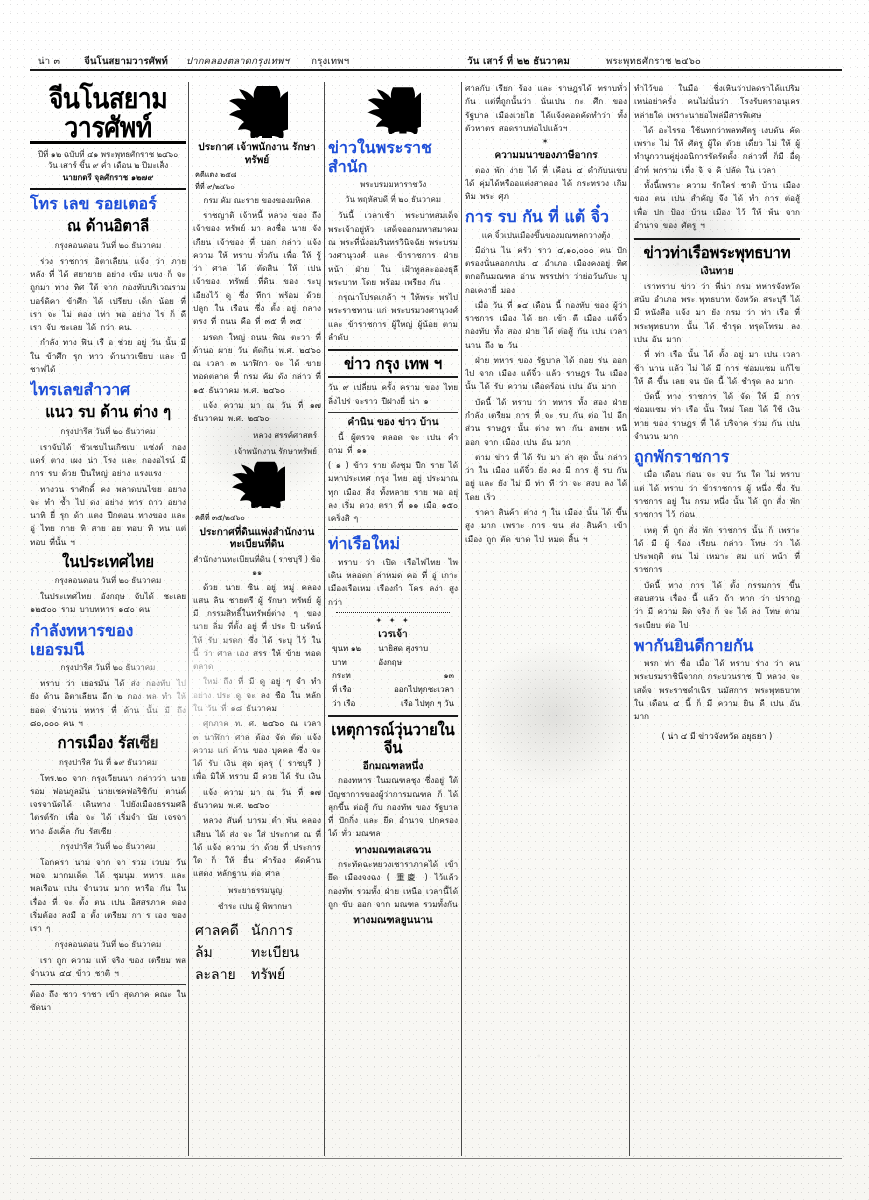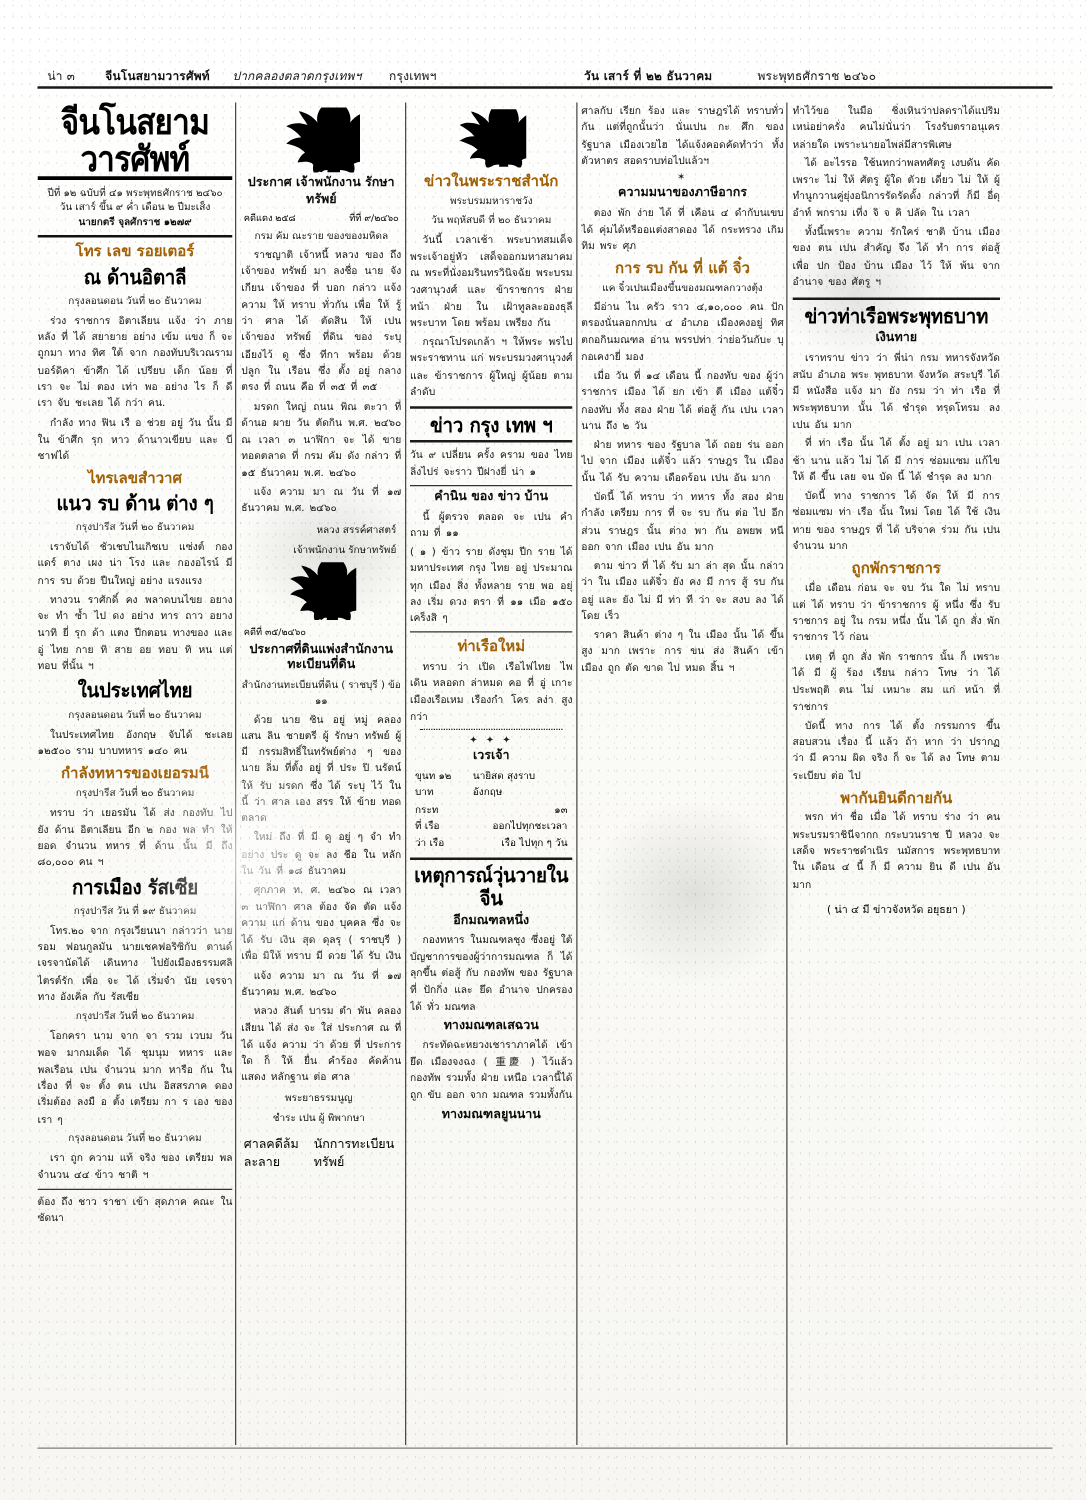--- a/index.html
+++ b/index.html
@@ -77,22 +77,22 @@
   .subline.b{font-weight:bold;}
   .thin-rule{height:2px;background:#111;margin:5px 0 4px;}
   .hair-rule{height:1px;background:#333;margin:4px 0 3px;}
 
   .hd1{
     font-size:15px;font-weight:bold;text-align:center;line-height:1.15;
     margin:5px 0 3px;letter-spacing:-.2px;color:#000;
     transform:scaleY(1.06);transform-origin:center;
   }
   .hd2{
-    font-size:12px;font-weight:bold;text-align:center;line-height:1.2;
-    margin:4px 0 2px;color:#a16207;
+    font-size:16px;font-weight:bold;line-height:1.2;
+    margin:4px 0 2px;color:#1d4ed8;
   }
   .hd3{
     font-size:10px;font-weight:bold;text-align:center;line-height:1.25;
     margin:3px 0 2px;color:#0a0a0a;
   }
   .dateline{font-size:8px;text-align:center;margin:1px 0 3px;color:#1a1a1a;}
   .byline{font-size:8px;text-align:center;margin:2px 0 2px;color:#141414;}
 
   p.t{
     font-size:8.2px;line-height:1.62;text-align:justify;
@@ -186,21 +186,21 @@
 
   <div class="col" id="c2">
     <svg class="garuda" width="62" height="54" viewBox="0 0 62 54">
       <g fill="#000">
         <path d="M31 2c-3 4-4 8-3 12-4-5-9-8-15-9 2 4 5 7 7 11-6-2-12-2-17 1 5 2 9 5 12 9-5 0-9 2-12 5 6 1 11 3 15 7-3 2-5 5-6 8 5-1 9-1 13 1-1 3-1 6 1 9 3-3 6-4 10-4v2h10v-2c4 0 7 1 10 4 2-3 2-6 1-9 4-2 8-2 13-1-1-3-3-6-6-8 4-4 9-6 15-7-3-3-7-5-12-5 3-4 7-7 12-9-5-3-11-3-17-1 2-4 5-7 7-11-6 1-11 4-15 9 1-4 0-8-3-12z"></path>
         <ellipse cx="31" cy="30" rx="8" ry="10"></ellipse>
         <path d="M22 44c3 5 6 8 9 10 3-2 6-5 9-10z"></path>
       </g>
     </svg>
     <div class="hd3">ประกาศ เจ้าพนักงาน รักษา ทรัพย์</div>
-    <div style="display:flex;justify-content:space-between;font-size:7.4px;padding:0 2px;">
+    <div style="display:flex;justify-content:space-between;font-size:7.4px;padding:0 2px;flex-direction:column;">
       <span>คดีแดง ๒๕๘</span>
       <span>ที่ที่ ๙/๒๔๖๐</span>
     </div>
     <div class="byline">กรม คัม ณะราย ของของมหิดล</div>
     <p class="t">ราชญาติ เจ้าหนี้ หลวง ของ ถึง เจ้าของ ทรัพย์ มา ลงชื่อ นาย จังเกียน เจ้าของ ที่ บอก กล่าว แจ้ง ความ ให้ ทราบ ทั่วกัน เพื่อ ให้ รู้ ว่า ศาล ได้ ตัดสิน ให้ เปน เจ้าของ ทรัพย์ ที่ดิน ของ ระบุ เอียงไว้ ดู ซึ่ง ทีกา พร้อม ด้วย ปลูก ใน เรือน ซึ่ง ตั้ง อยู่ กลาง ตรง ที่ ถนน คือ ที่ ๓๕ ที่ ๓๕</p>
     <p class="t">มรดก ใหญ่ ถนน พิณ ตะวา ที่ ด้านอ ผาย วัน ตัดกิน พ.ศ. ๒๔๖๐ ณ เวลา ๓ นาฬิกา จะ ได้ ขายทอดตลาด ที่ กรม คัม ดัง กล่าว ที่ ๑๕ ธันวาคม พ.ศ. ๒๔๖๐</p>
     <p class="t">แจ้ง ความ มา ณ วัน ที่ ๑๗ ธันวาคม พ.ศ. ๒๔๖๐</p>
     <div class="sig">หลวง สรรค์ศาสตร์</div>
     <div class="sig">เจ้าพนักงาน รักษาทรัพย์</div>
 
@@ -214,21 +214,21 @@
     <div style="font-size:7.4px;padding:0 2px;">คดีที่ ๓๕/๒๔๖๐</div>
     <div class="hd3">ประกาศที่ดินแพ่งสำนักงานทะเบียนที่ดิน</div>
     <div class="byline">สำนักงานทะเบียนที่ดิน ( ราชบุรี ) ข้อ ๑๑</div>
     <p class="t">ด้วย นาย ซิน อยู่ หมู่ คลอง แสน ลิน ชายตรี ผู้ รักษา ทรัพย์ ผู้ มี กรรมสิทธิ์ในทรัพย์ต่าง ๆ ของ นาย ลิ่ม ที่ตั้ง อยู่ ที่ ประ ปิ นรัตน์ ให้ รับ มรดก ซึ่ง ได้ ระบุ ไว้ ใน นี้ ว่า ศาล เอง สรร ให้ ข้าย ทอด ตลาด</p>
     <p class="t">ใหม่ ถึง ที่ มี ดู อยู่ ๆ จำ ทำ อย่าง ประ ดู จะ ลง ชือ ใน หลัก ใน วัน ที่ ๑๘ ธันวาคม</p>
     <p class="t">ศุกภาค ท. ศ. ๒๔๖๐ ณ เวลา ๓ นาฬิกา ศาล ต้อง จัด ตัด แจ้ง ความ แก่ ด้าน ของ บุคคล ซึ่ง จะ ได้ รับ เงิน สุด ดุลรุ ( ราชบุรี ) เพื่อ มิให้ ทราบ มี ดวย ได้ รับ เงิน</p>
     <p class="t">แจ้ง ความ มา ณ วัน ที่ ๑๗ ธันวาคม พ.ศ. ๒๔๖๐</p>
     <p class="t">หลวง สันต์ บารม ตำ พัน คลองเสียน ได้ ส่ง จะ ใส่ ประกาศ ณ ที่ ได้ แจ้ง ความ ว่า ด้วย ที่ ประการ ใด ก็ ให้ ยื่น คำร้อง คัดค้าน แสดง หลักฐาน ต่อ ศาล</p>
     <div class="sig c">พระยาธรรมนูญ</div>
     <div class="sig c">ชำระ เปน ผู้ พิพากษา</div>
-    <div style="display:flex;justify-content:space-between;font-size:10px;padding:4px 2px 0;">
+    <div style="display:flex;justify-content:space-between;font-size:14px;padding:4px 2px 0;">
       <span>ศาลคดีล้มละลาย</span>
       <span>นักการทะเบียนทรัพย์</span>
     </div>
   </div>
 
   <div class="col" id="c3">
     <svg class="garuda" width="56" height="50" viewBox="0 0 62 54">
       <g fill="#000">
         <path d="M31 3c-2 4-3 8-2 12-4-5-10-9-16-10 2 4 6 8 8 12-6-2-12-3-18 0 5 3 10 6 13 10-5 0-9 1-13 4 6 2 12 4 16 8-3 2-6 5-7 8 5-1 10-1 14 1-1 3 0 6 2 8 3-3 6-4 10-4v2h8v-2c4 0 7 1 10 4 2-2 3-5 2-8 4-2 9-2 14-1-1-3-4-6-7-8 4-4 10-6 16-8-4-3-8-4-13-4 3-4 8-7 13-10-6-3-12-2-18 0 2-4 6-8 8-12-6 1-12 5-16 10 1-4 0-8-2-12z"></path>
         <ellipse cx="31" cy="31" rx="7" ry="9"></ellipse>

